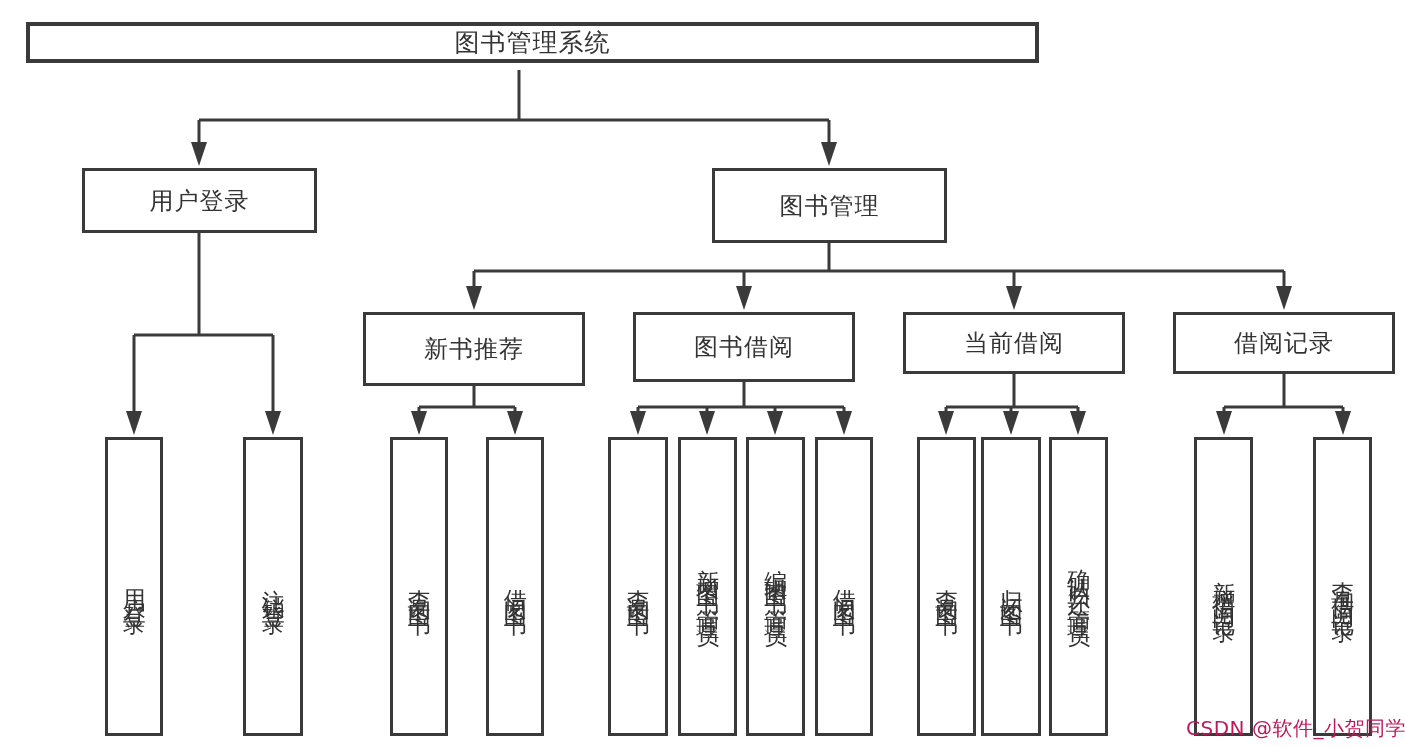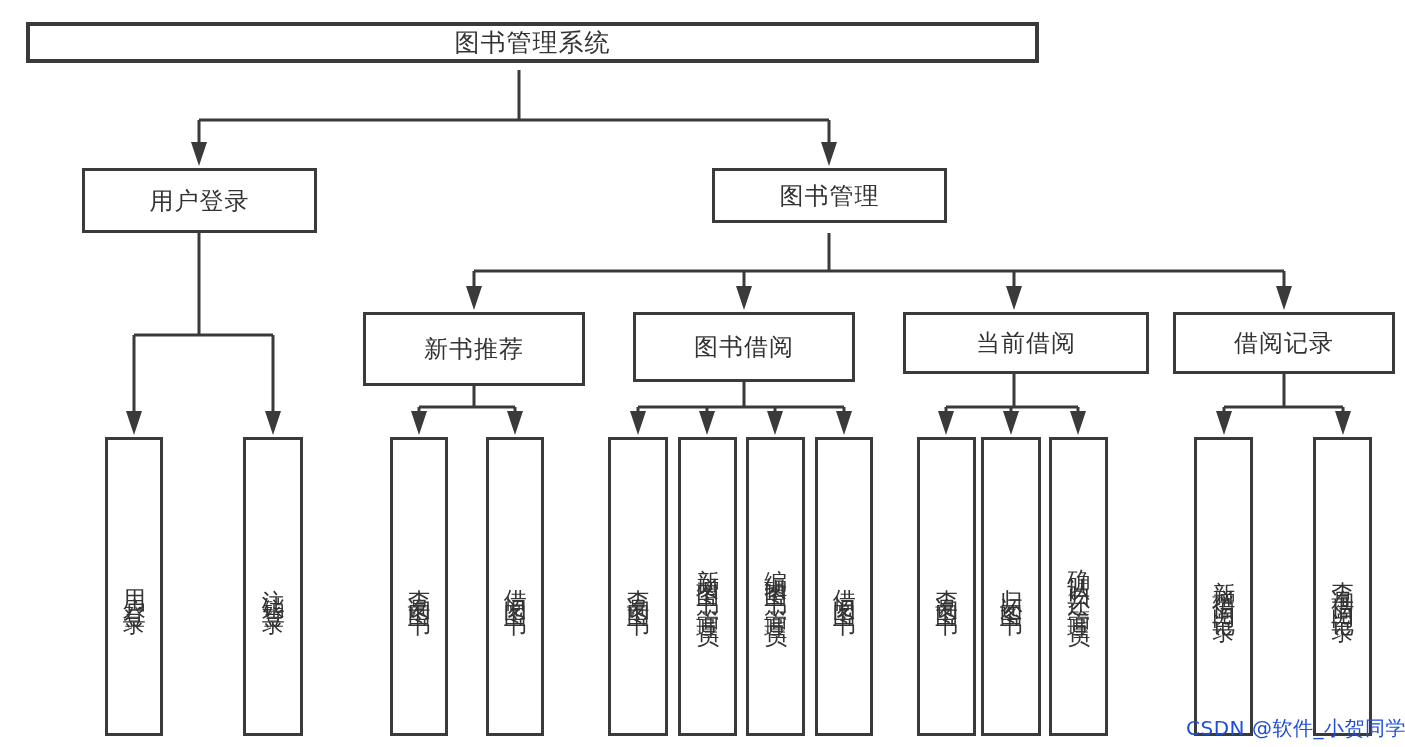--- a/index.html
+++ b/index.html
@@ -37,21 +37,21 @@
     font-size: 23px;
     line-height: 1.1;
     letter-spacing: 8px;
     white-space: nowrap;
   }
   .watermark {
     position: absolute;
     left: 1186px;
     top: 715px;
     font-size: 20px;
-    color: #1d4ed8;
+    color: #be185d;
     letter-spacing: 0.5px;
     white-space: nowrap;
     z-index: 5;
   }
 </style>
 </head>
 <body>
 
 <div class="stage">
 
@@ -88,31 +88,31 @@
     </g>
   </svg>
 
   <div class="node lvl1" style="left:10px; top:22px; width:1013px; height:41px;margin-left:16px;">
     <span class="hlabel">图书管理系统</span>
   </div>
 
   <div class="node lvl2" style="left:82px; top:168px; width:235px; height:65px;">
     <span class="hlabel">用户登录</span>
   </div>
-  <div class="node lvl2" style="left:712px; top:168px; width:235px; height:55px;">
+  <div class="node lvl2" style="left:712px; top:168px; width:235px; height:75px;">
     <span class="hlabel">图书管理</span>
   </div>
 
   <div class="node lvl3" style="left:363px; top:312px; width:222px; height:74px;">
     <span class="hlabel">新书推荐</span>
   </div>
   <div class="node lvl3" style="left:633px; top:312px; width:222px; height:70px;">
     <span class="hlabel">图书借阅</span>
   </div>
-  <div class="node lvl3" style="left:903px; top:312px; width:246px; height:62px;">
+  <div class="node lvl3" style="left:903px; top:312px; width:222px; height:62px;">
     <span class="hlabel">当前借阅</span>
   </div>
   <div class="node lvl3" style="left:1173px; top:312px; width:222px; height:62px;">
     <span class="hlabel">借阅记录</span>
   </div>
 
   <div class="node leaf" style="left:105px; top:437px; width:58px; height:299px;">
     <span class="vlabel">用户登录</span>
   </div>
   <div class="node leaf" style="left:243px; top:437px; width:60px; height:299px;">

